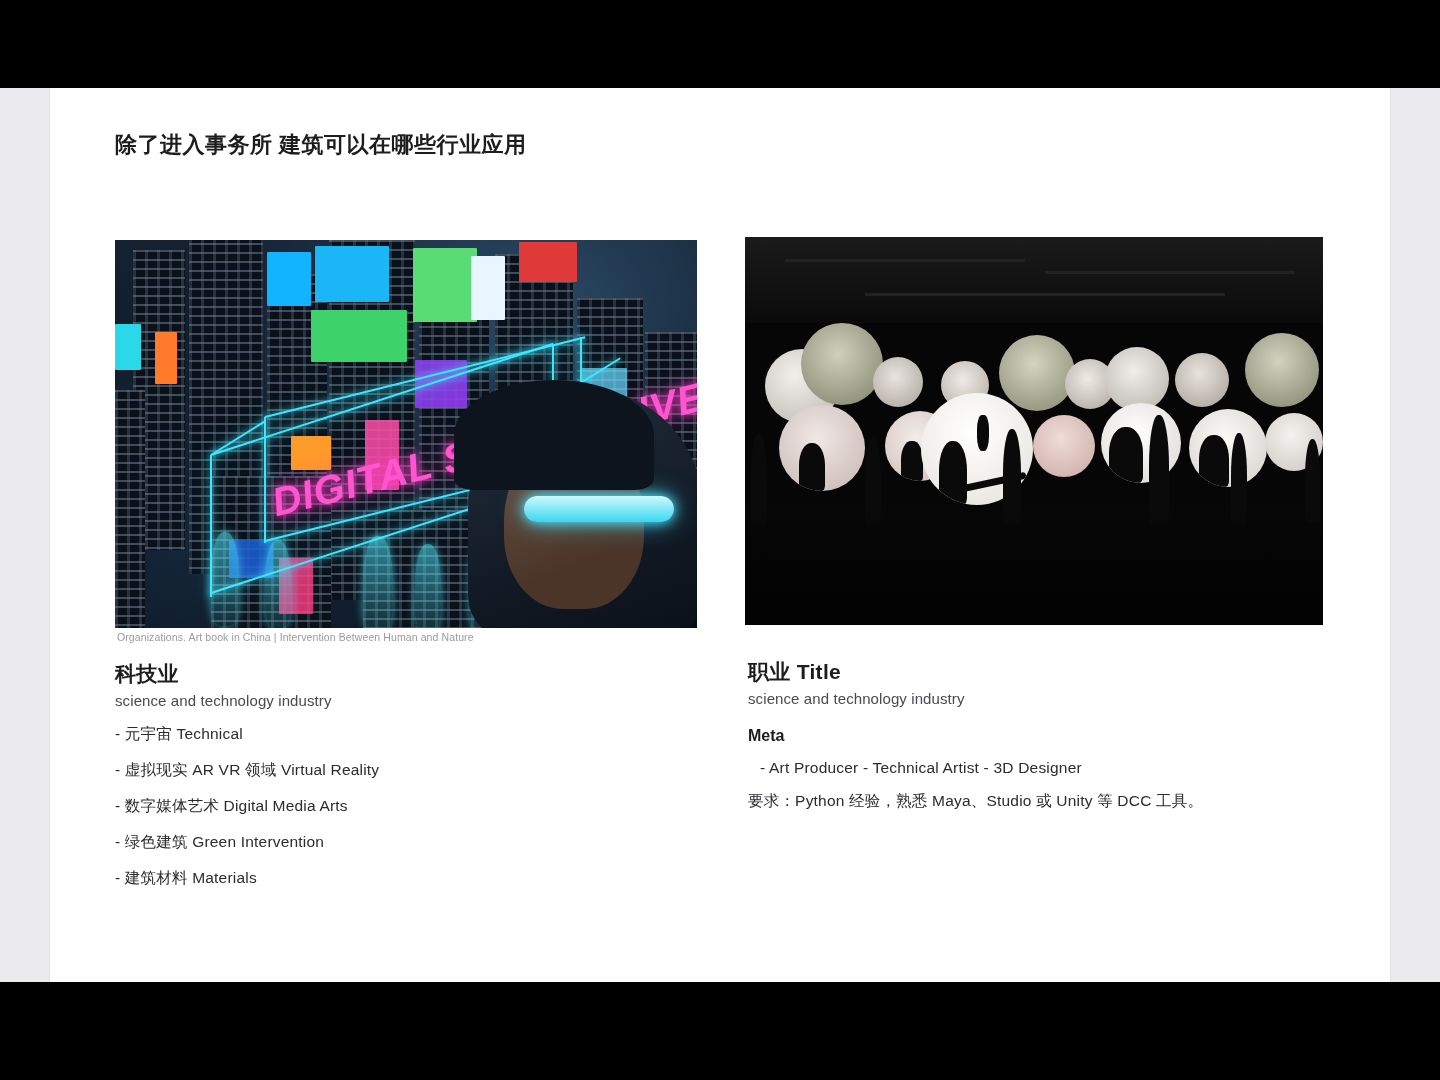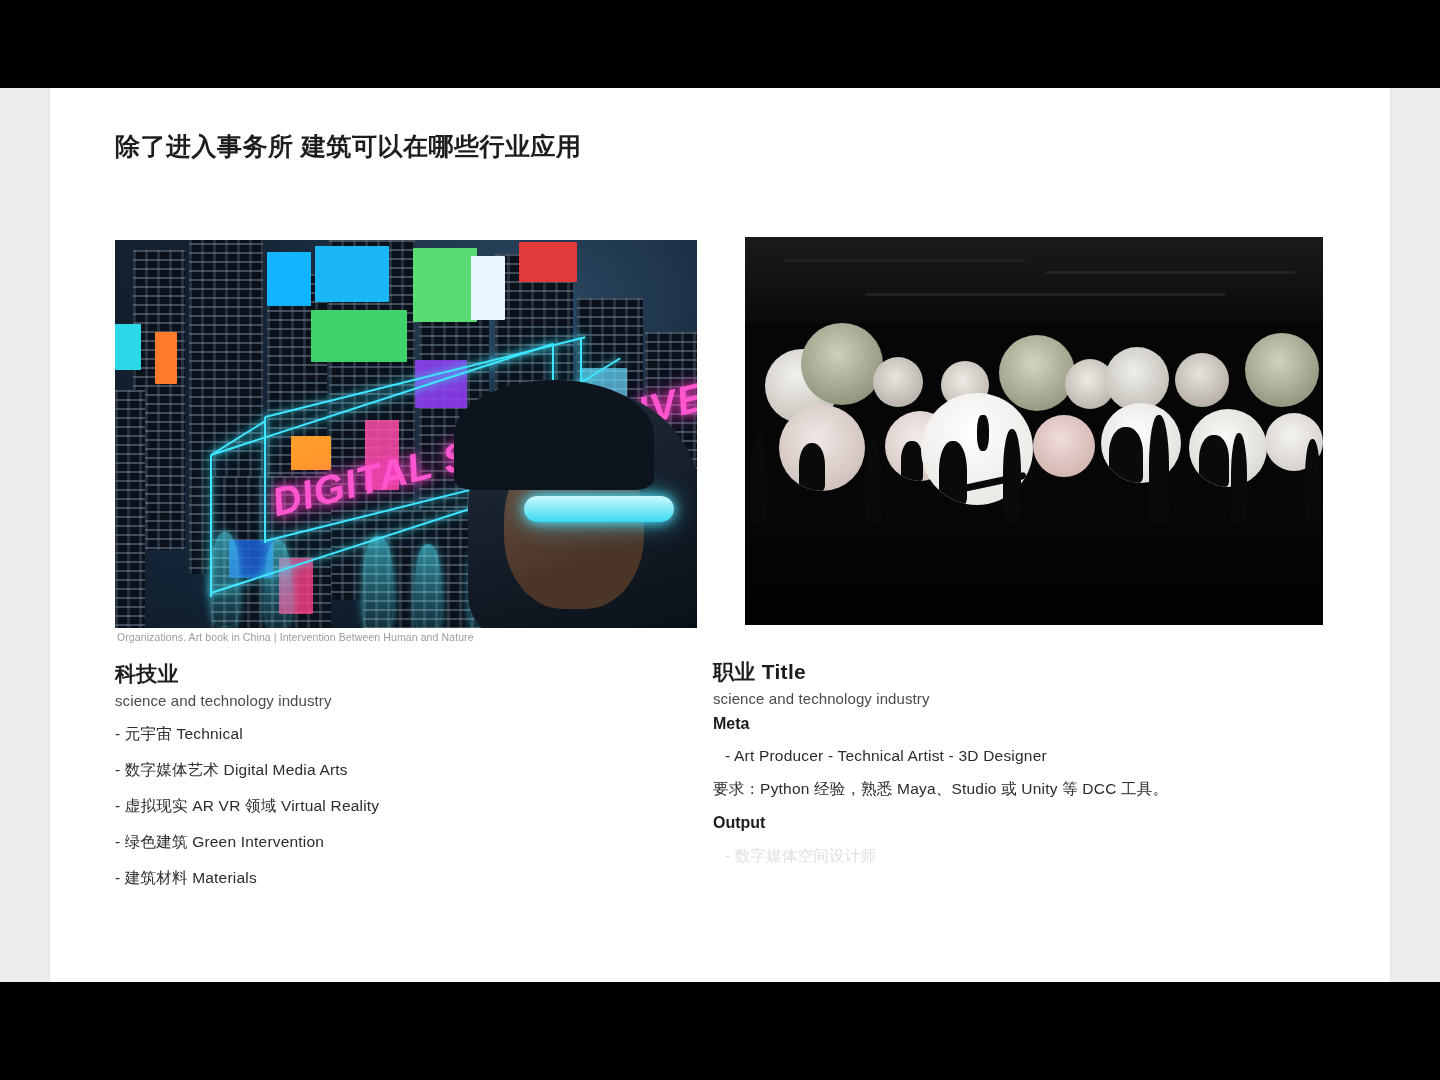--- a/index.html
+++ b/index.html
@@ -26,21 +26,21 @@
   }
   .page {
     position: absolute; left: 50px; top: 0px; width: 1340px; height: 894px;
     background: #ffffff;
     box-shadow: 0 0 0 1px rgba(0,0,0,0.045);
   }
 
   
   .title-cn {
     position: absolute; left: 65px; top: 42px;
-    font-size: 25px; font-weight: 700; color: #1d1d1f;
+    font-size: 22px; font-weight: 700; color: #1d1d1f;
     letter-spacing: 0.5px; white-space: nowrap;
   }
   .title-en {
     position: absolute; left: 65px; top: 86px;
     font-size: 28px; font-weight: 400; color: #1d1d1f;
     letter-spacing: -0.2px; white-space: nowrap;
   }
 
   
   .figure { position: absolute; overflow: hidden; }
@@ -115,32 +115,32 @@
   .sphere { position:absolute; border-radius:50%; overflow:hidden; }
   .silh { position:absolute; background:#0a0a0a; border-radius:46% 46% 12% 12%; }
   .floor {
     position:absolute; left:0; bottom:0; width:100%; height:120px;
     background:linear-gradient(180deg, rgba(10,10,10,.2), #030303 75%);
   }
 
   
   .col { position:absolute; }
   .col-left  { left: 65px;  top: 572px; width: 590px; }
-  .col-right { left: 663px; top: 570px; width: 600px; }
+  .col-right { left: 698px; top: 570px; width: 600px; }
 
   .h-cn { font-size: 21px; font-weight: 700; color: #1d1d1f; letter-spacing:.3px; }
   .h-sub { font-size: 15px; font-weight: 400; color: #4a4a50; margin-top: 4px; letter-spacing:.1px; }
 
   .bullets { margin-top: 16px; }
   .bullet {
     font-size: 15.5px; color: #2b2b30; line-height: 1.1; margin-bottom: 19px;
     letter-spacing:.2px; white-space: nowrap;
   }
 
-  .rgroup { margin-top: 8px; }
+  .rgroup { margin-top: 20px; }
   .r-head { font-size: 16px; font-weight: 700; color: #1d1d1f; margin-bottom: 14px; }
   .r-line { font-size: 15.5px; color: #2b2b30; margin-bottom: 14px; letter-spacing:.2px; white-space:nowrap; }
   .r-line.indent { padding-left: 12px; }
   .r-line.faint { color:#dfdfe2; }
 
   
   .subtitle {
     position: absolute; left: 0; top: 896px; width: 1440px;
     text-align: center; z-index: 5;
     font-size: 45px; font-weight: 800; color: #ffffff;
@@ -270,42 +270,38 @@
 
           <div class="floor"></div>
         </div>
       </div>
 
       <div class="col col-left">
         <div class="h-cn">科技业</div>
         <div class="h-sub">science and technology industry</div>
         <div class="bullets">
           <div class="bullet">- 元宇宙   Technical</div>
+          <div class="bullet">- 虚拟现实 AR VR 领域     Virtual Reality</div>
           <div class="bullet">- 数字媒体艺术    Digital Media Arts</div>
-          <div class="bullet">- 虚拟现实 AR VR 领域     Virtual Reality</div>
           <div class="bullet">- 绿色建筑   Green Intervention</div>
           <div class="bullet">- 建筑材料   Materials</div>
         </div>
       </div>
 
       <div class="col col-right">
         <div class="h-cn">职业 Title</div>
         <div class="h-sub">science and technology industry</div>
 
         <div class="rgroup">
           <div class="r-head">Meta</div>
           <div class="r-line indent">- Art Producer  - Technical Artist  - 3D Designer</div>
           <div class="r-line">要求：Python 经验，熟悉 Maya、Studio 或 Unity 等 DCC 工具。</div>
         </div>
 
 
-        <div>
-          <div class="r-head">Output</div>
-          <div class="r-line indent faint">- 数字媒体空间设计师</div>
-        </div>
       </div>
 
     </div>
   </div>
 
 
   <div class="letterbox bottom"></div>
 
 </div>
 

